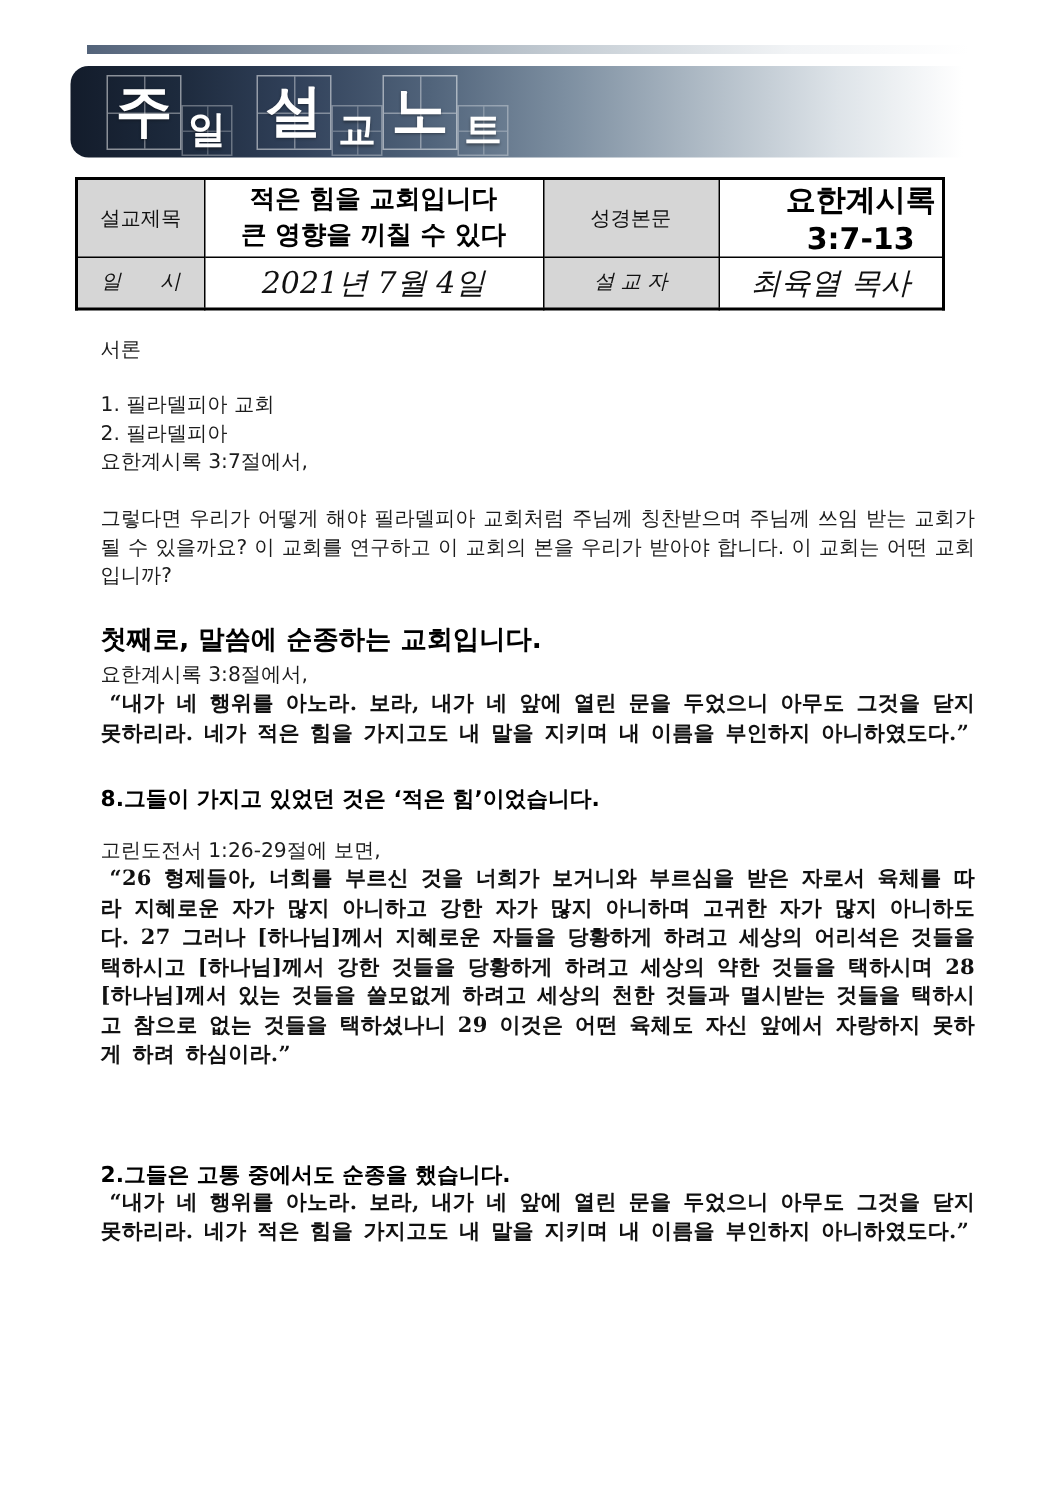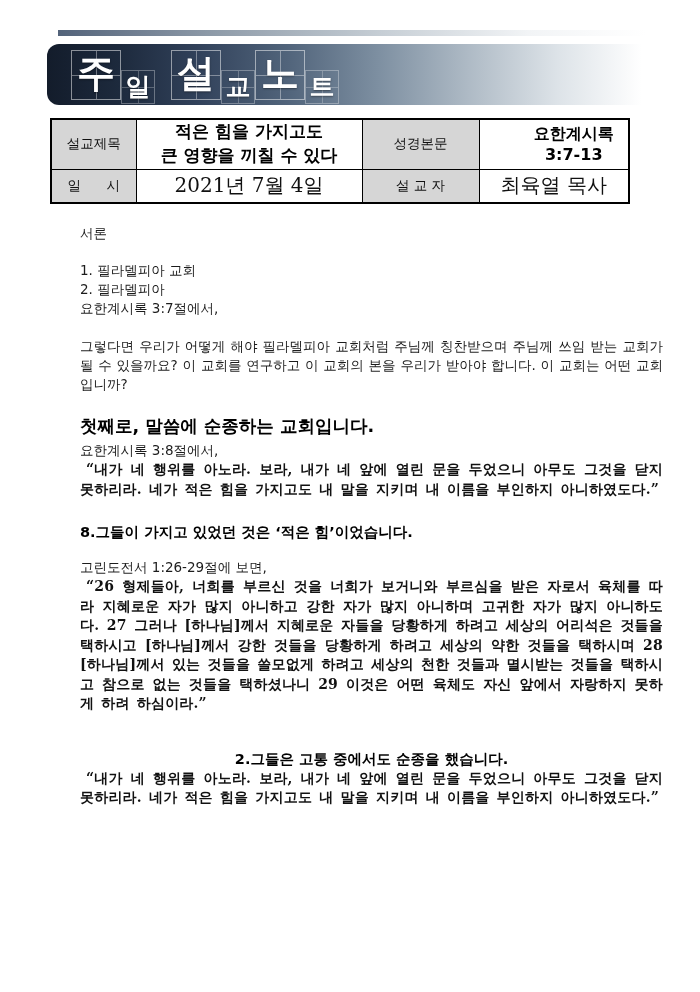--- a/index.html
+++ b/index.html
@@ -36,40 +36,40 @@
   .gbox.small .ch { font-size:25px; }
   .gap-md { width:16px; flex:none; }
   
   .info-table {
     position:absolute; left:50px; top:118px; width:578px;
     border-collapse:collapse; table-layout:fixed;
     border:2px solid #000;
   }
   .info-table td { border:1px solid #000; vertical-align:middle; }
   .info-table tr.r1 td { height:50px; }
-  .info-table tr.r2 td { height:34px; }
+  .info-table tr.r2 td { height:34px;font-style:italic; }
   td.lbl { background:#d6d6d6; text-align:center; font-size:13.5px; white-space:pre; color:#111; }
   td.ttl { font-weight:bold; font-size:17px; text-align:center; line-height:1.4; color:#000; }
   td.serif-val { font-family:"DejaVu Serif","Liberation Serif",serif; font-size:20px; text-align:center; color:#111; }
-  td.bold-val { font-weight:bold; font-size:16px; text-align:center; color:#000;padding-left:40px; }
+  td.bold-val { font-weight:bold; font-size:20px; text-align:center; color:#000;padding-left:40px; }
   
-  .content { position:absolute; left:80px; top:224px; width:583px; }
+  .content { position:absolute; left:67px; top:224px; width:583px; }
   .t-sans { font-size:13.5px; line-height:19px; }
   .t-just { text-align:justify; }
   .t-quote {
     font-family:"DejaVu Serif","Liberation Serif",serif; font-weight:bold;
     font-size:14px; line-height:19.5px; text-align:justify;
     text-indent:6px; word-spacing:2px; letter-spacing:.2px; color:#111;
   }
   .h-section { font-size:17.5px; font-weight:bold; margin:20px 0 3px; color:#000; }
   .h-point { font-size:14.5px; font-weight:bold; color:#000; }
   .mt-blank { margin-top:19px; }
   .mt-24 { margin-top:24px; }
   .mt-16 { margin-top:16px; }
-  .mt-40 { margin-top:36px;text-align:center; }
+  .mt-40 { margin-top:60px; }
   .mb-18 { margin-bottom:18px; }
 </style>
 </head>
 <body>
 
 <div class="page">
 
   <div class="top-strip"></div>
 
   <div class="banner">
@@ -100,21 +100,21 @@
     <colgroup>
       <col style="width:85px">
         <col style="width:226px">
         <col style="width:117px">
         <col style="width:150px">
     </colgroup>
     <tbody>
         <tr class="r1">
       <td class="lbl">설교제목</td>
       <td class="ttl">
-        <span style="display:block">적은 힘을 가지고도</span>
+        <span style="display:block">적은 힘을 교회입니다</span>
         <span style="display:block">큰 영향을 끼칠 수 있다</span>
       </td>
       <td class="lbl">성경본문</td>
       <td class="bold-val">요한계시록 3:7-13</td>
     </tr>
     <tr class="r2">
       <td class="lbl">일      시</td>
       <td class="serif-val">2021년 7월 4일</td>
       <td class="lbl">설 교 자</td>
       <td class="serif-val">최육열 목사</td>

